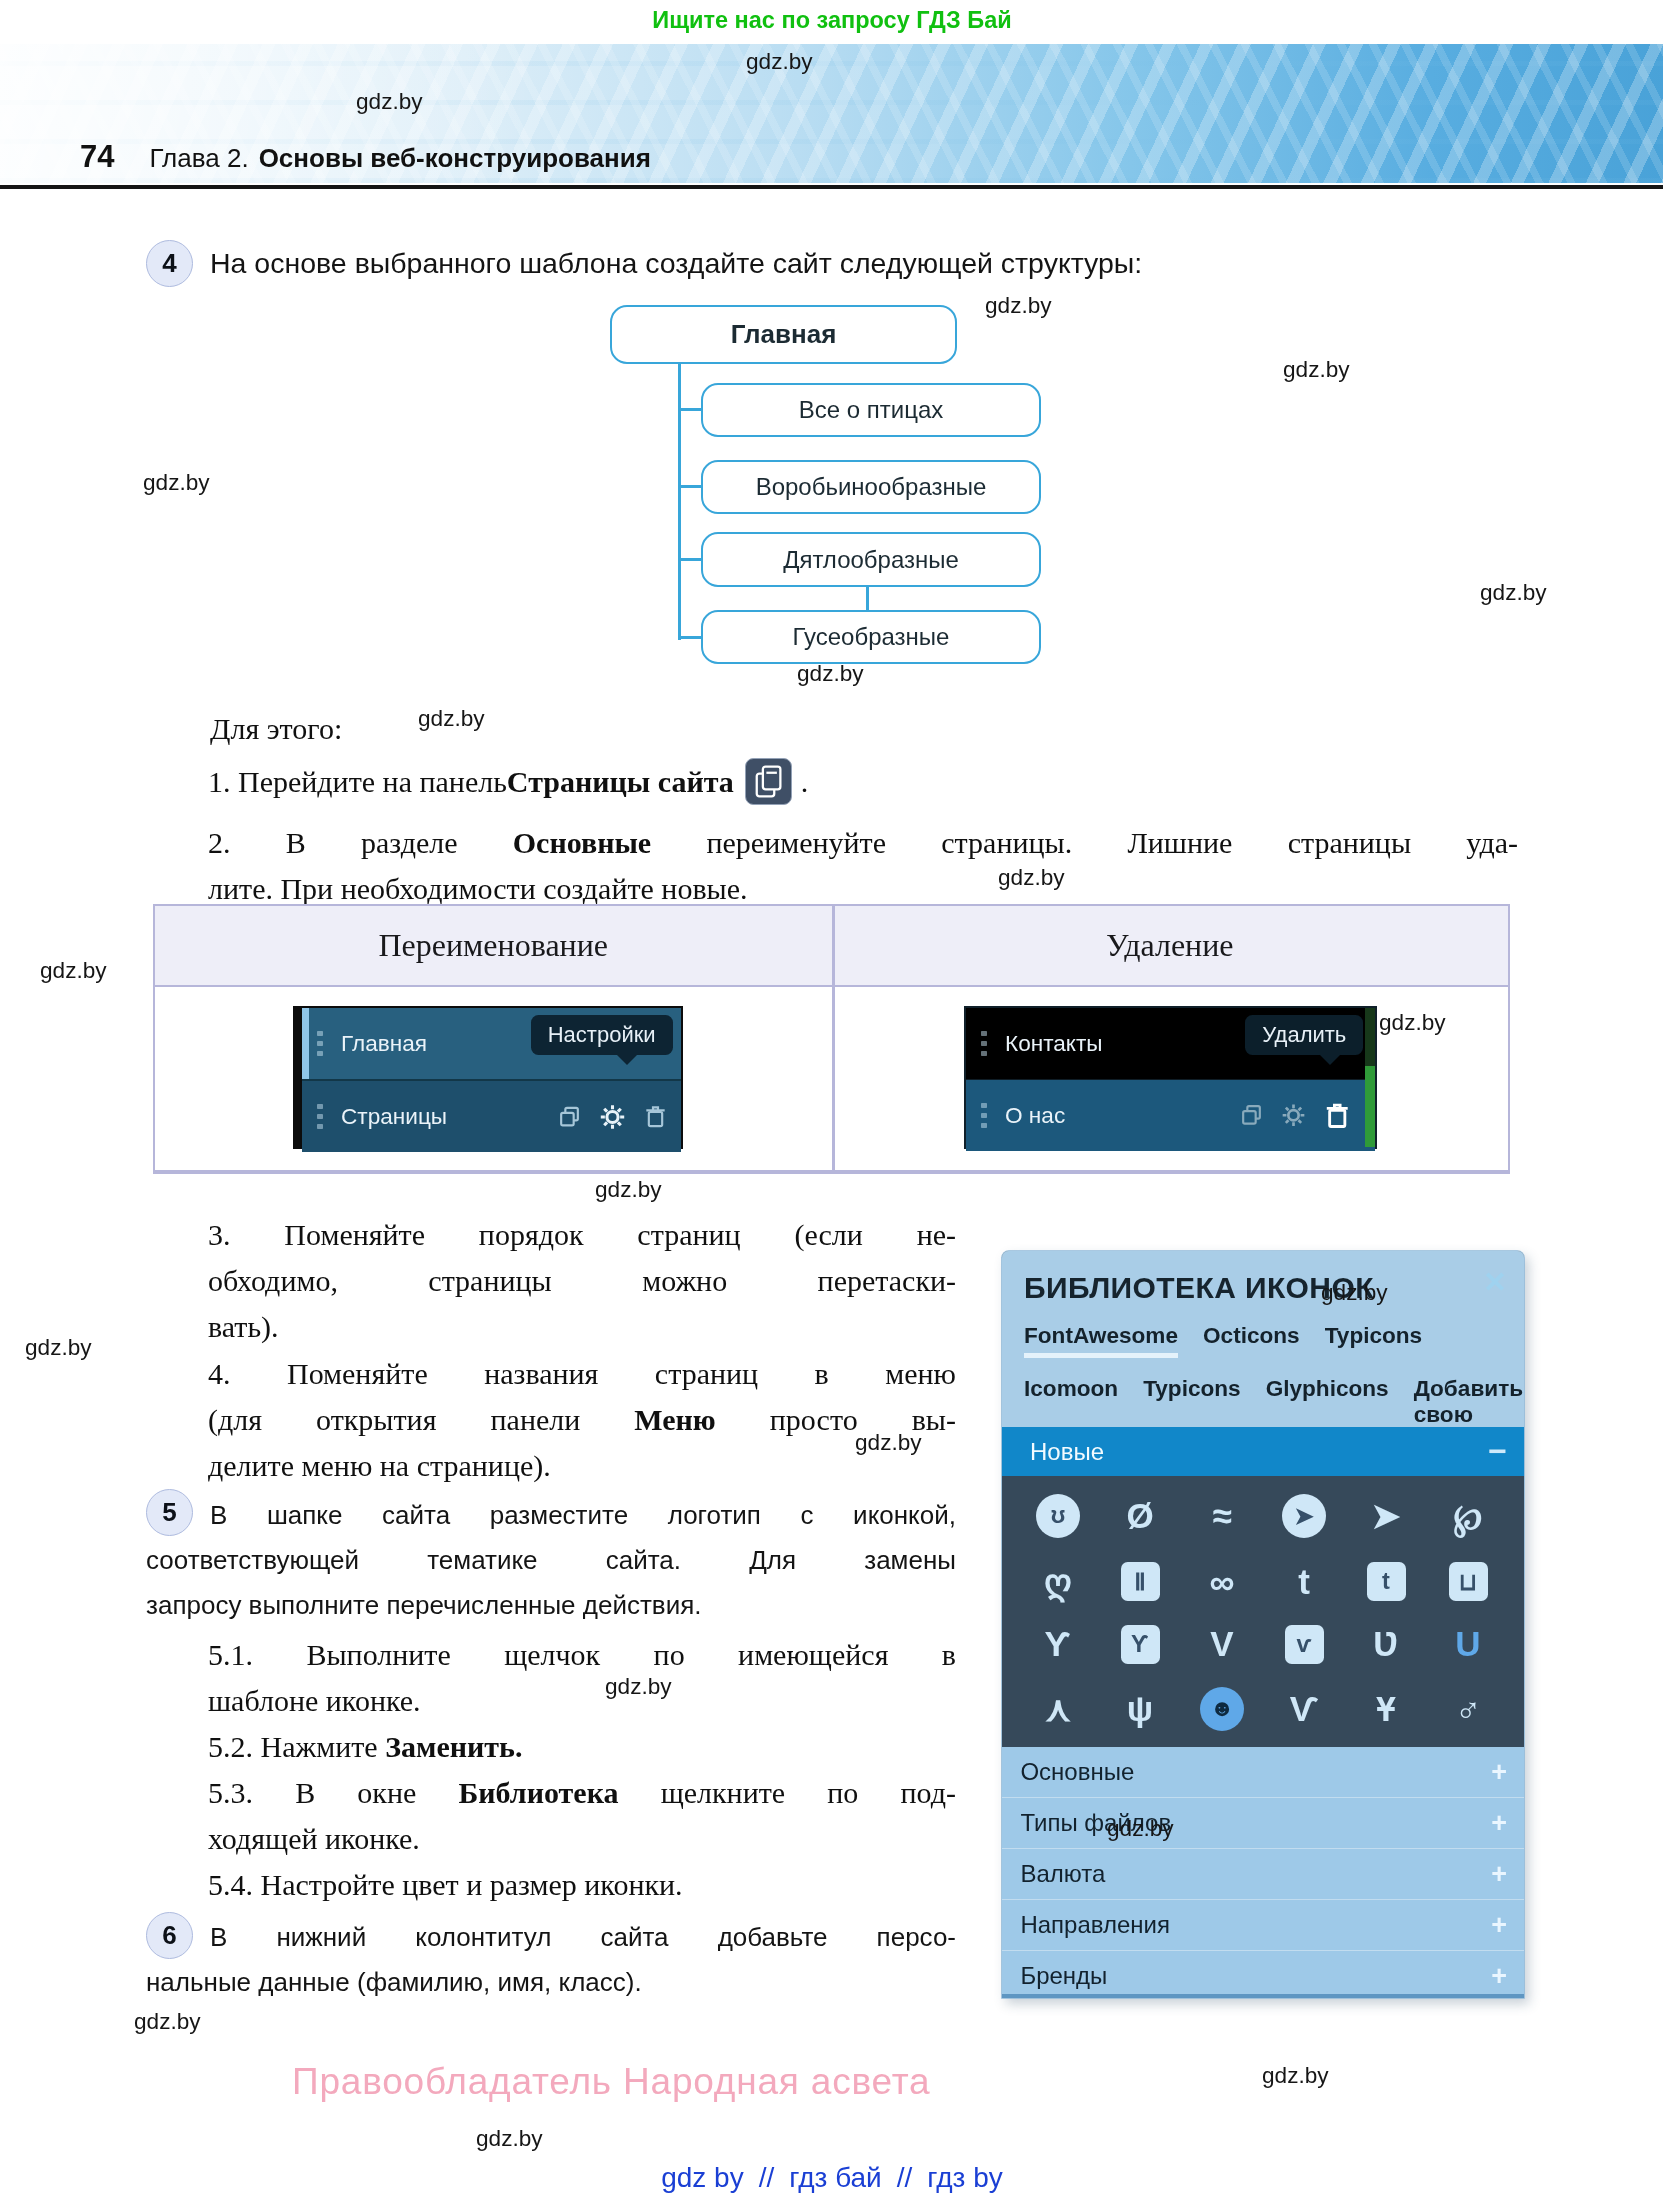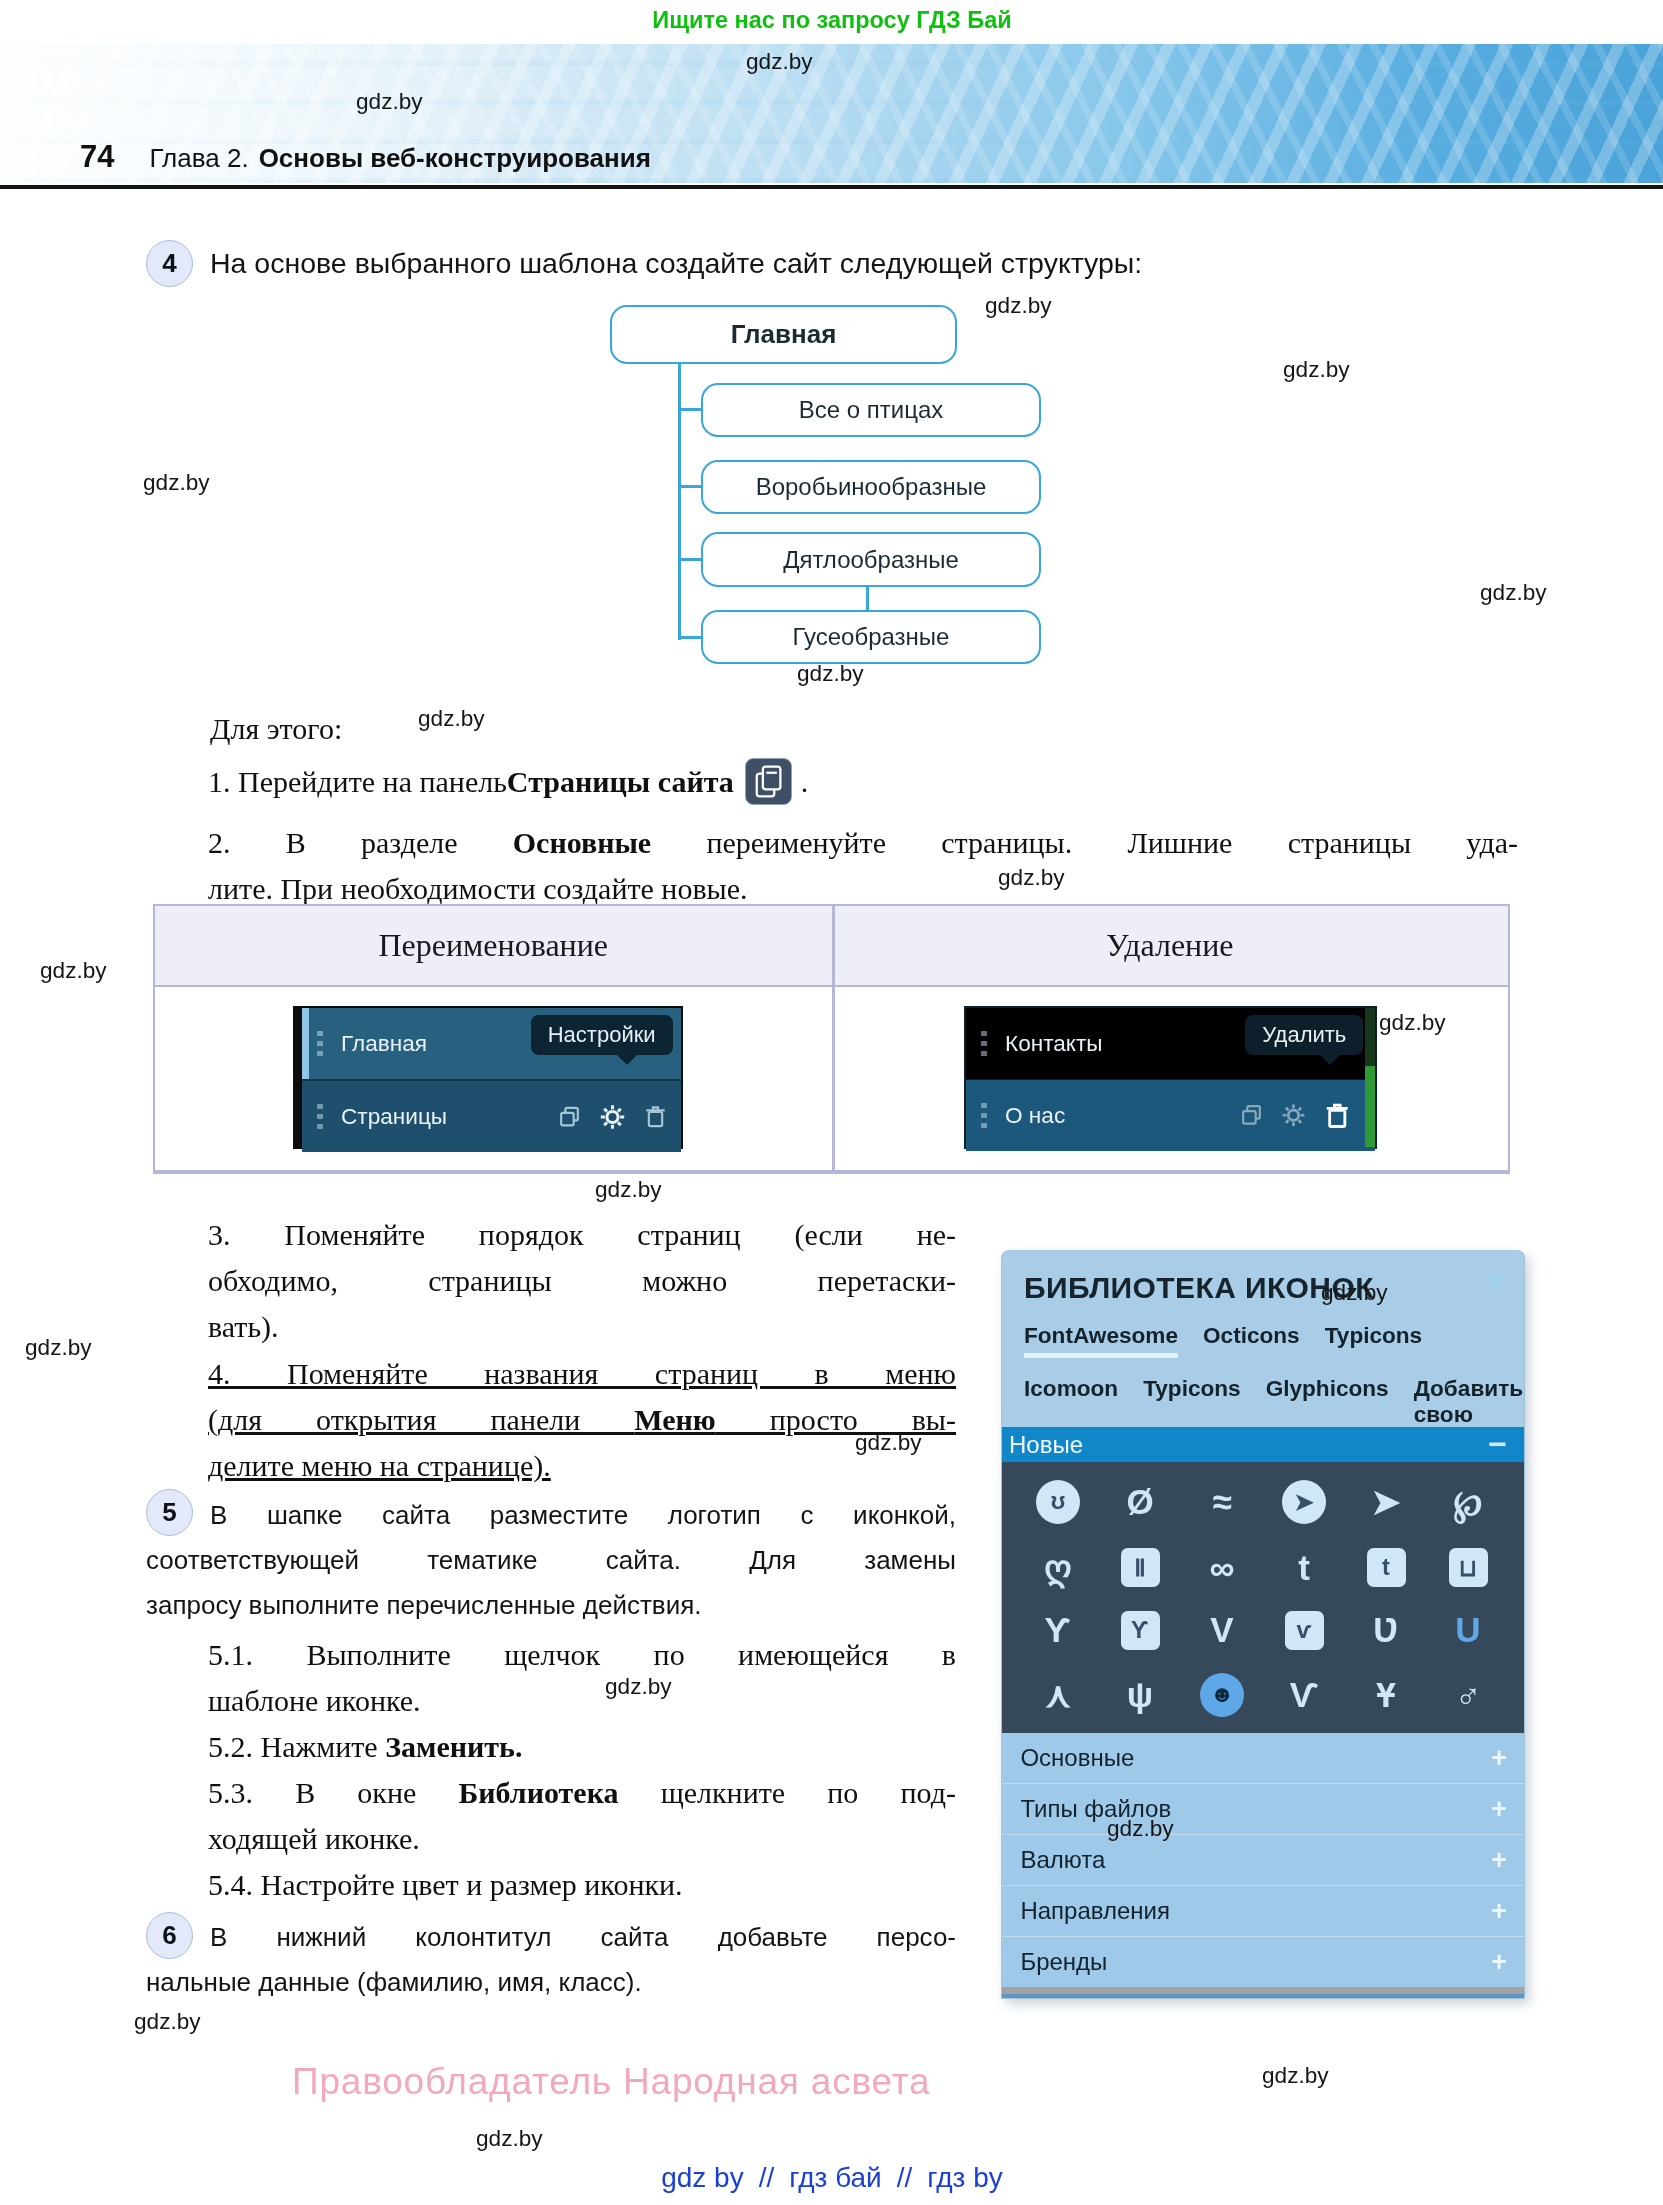--- a/index.html
+++ b/index.html
@@ -93,21 +93,21 @@
   
   .panel{position:absolute;left:1002px;top:1251px;width:522px;height:747px;box-sizing:border-box;
     border-radius:6.7px 6.7px 0 0;box-shadow:0 0 0 0.8px #8fb8d8,4.2px 5.9px 11.7px rgba(40,70,100,.25);
     background:#a3a3a3;overflow:hidden;border-bottom:4.2px solid #5e96c2;}
   .panel-head{position:relative;background:#a9cde7;padding:20px 20px 15px 22px;height:141px;box-sizing:content-box;}
   .panel-title{font-size:30px;font-weight:bold;color:#16242e;letter-spacing:0.4px;}
   .close-x{position:absolute;top:15px;right:17px;font-size:28.5px;font-weight:bold;color:#9fd2ef;}
   .tabs-row{display:flex;gap:25px;margin-top:18.4px;}
   .tab{font-size:22.6px;font-weight:bold;color:#14222c;padding-bottom:3.4px;}
   .tab.active{border-bottom:5px solid #e4f2fb;}
-  .sec-new{position:relative;height:35px;background:#1187c9;display:flex;align-items:center;padding:0 7px;}
+  .sec-new{position:relative;height:49px;background:#1187c9;display:flex;align-items:center;padding:0 28px;}
   .sec-new .sec-label{color:#f2fbff;font-size:24px;}
   .sec-new .minus{position:absolute;right:17px;font-size:32px;font-weight:bold;color:#cfe9fa;}
   .grid{background:#36495a;height:271px;display:grid;grid-template-columns:repeat(6,1fr);
     padding:5px 15px;box-sizing:border-box;align-items:center;justify-items:center;}
   .ic{display:flex;align-items:center;justify-content:center;}
   .ic.plain{font-size:35px;color:#cfe7f7;font-weight:bold;}
   .ic.circle{width:44px;height:44px;border-radius:50%;background:#cfe7f7;color:#36506a;font-size:23.5px;font-weight:bold;}
   .ic.square{width:39px;height:39px;border-radius:6.7px;background:#cfe7f7;color:#36506a;font-size:23.5px;font-weight:bold;}
   .ic.tint{color:#5fa8e8;}
   .ic.circle.tint{background:#5fa8e8;color:#0e2a40;}
@@ -276,21 +276,21 @@
       </div>
     </div>
     <div class="green-strip"></div>
   </div>
 
   <div class="serif-par" style="left:208px;top:1212px;width:748px;">
       <div class="ln jl"><span>3. Поменяйте порядок страниц (если не-</span></div>
       <div class="ln jl"><span>обходимо, страницы можно перетаски-</span></div>
       <div class="ln"><span>вать).</span></div>
     </div>
-  <div class="serif-par" style="left:208px;top:1351px;width:748px;text-decoration:underline;">
+  <div class="serif-par" style="left:208px;top:1351px;width:748px;">
       <div class="ln jl"><span>4. Поменяйте названия страниц в меню</span></div>
       <div class="ln jl"><span>(для открытия панели </span><span class="b">Меню</span><span> просто вы-</span></div>
       <div class="ln"><span>делите меню на странице).</span></div>
     </div>
 
   <div class="badge" style="left:146px;top:1489px;">
     <span>5</span>
   </div>
   <div class="sans-par pad-first" style="left:146px;top:1493px;width:810px;">
       <div class="ln jl"><span>В шапке сайта разместите логотип с иконкой,</span></div>

